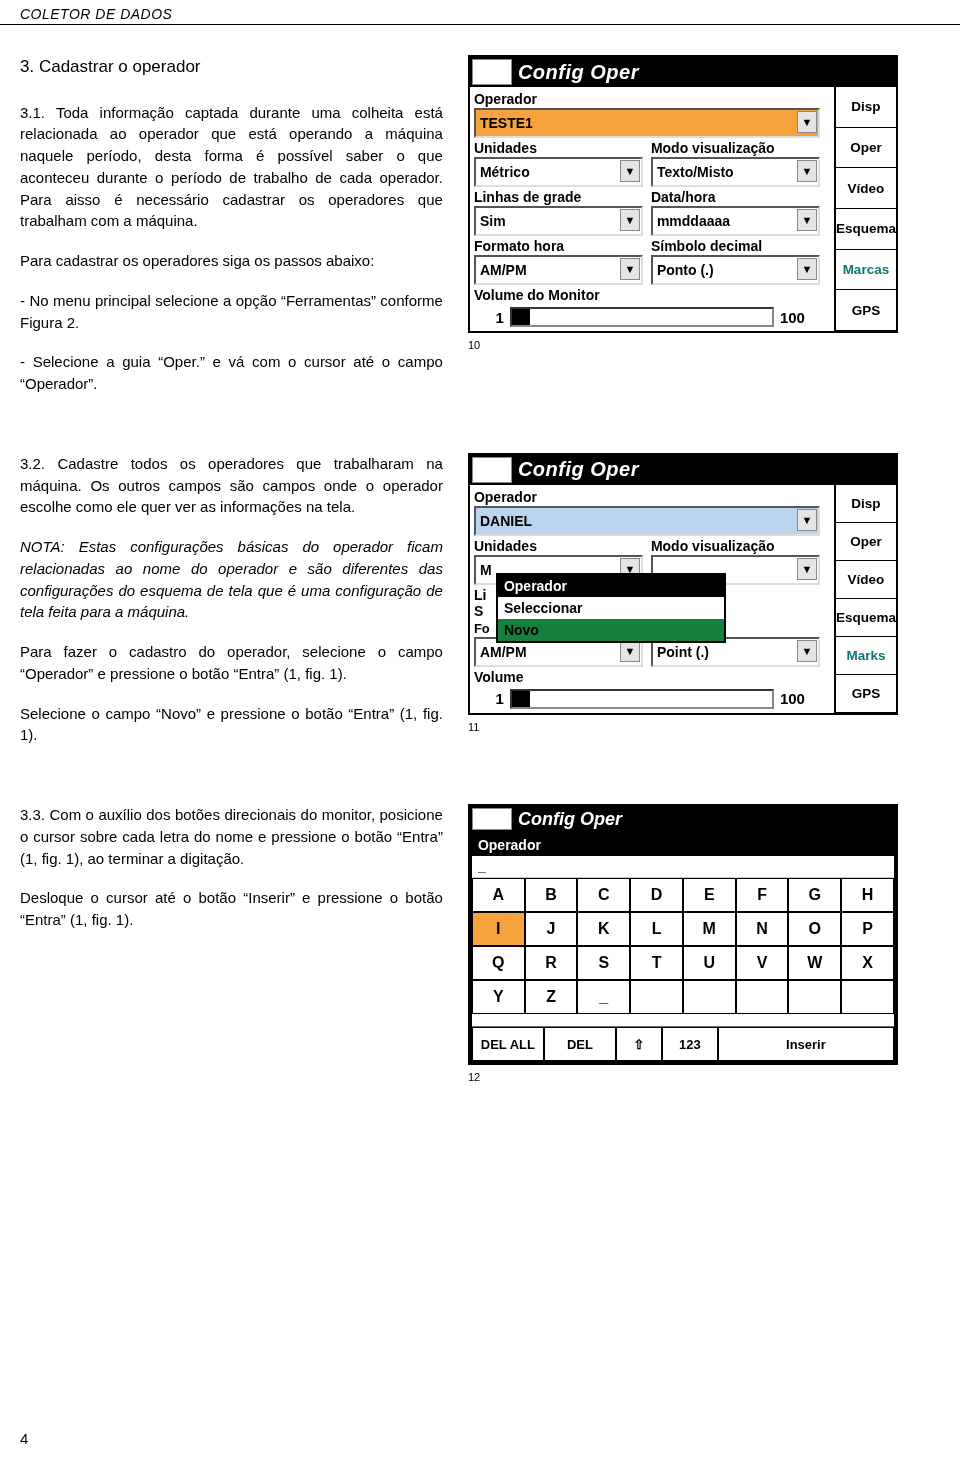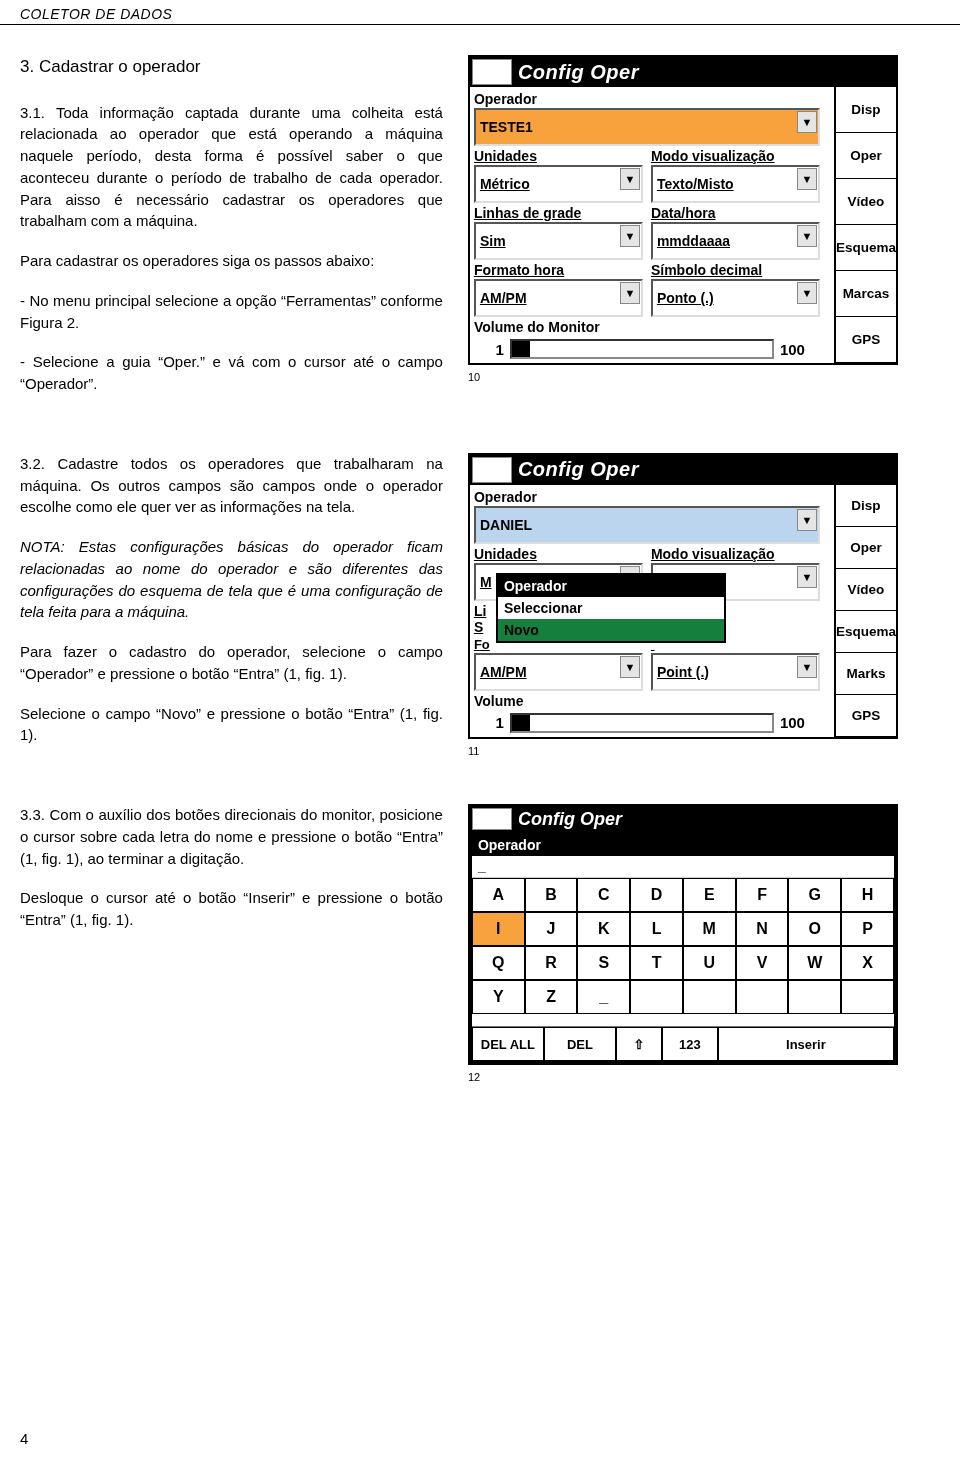--- a/index.html
+++ b/index.html
@@ -58,39 +58,39 @@
   .dev-body { display:flex; }
   .dev-main { flex:1; padding: 2px 4px 4px 4px; }
   .dev-side { width: 72px; display:flex; flex-direction:column;padding-left:10px; }
   .side-btn {
     flex:1; border:1px solid #000; border-right:none; border-top:none;
     background:#fff; display:flex; align-items:center; justify-content:center;
     font-size:13.5px; font-weight:bold;
     border-left:2px solid #000;
   }
   .side-btn:first-child{border-top:none;}
-  .side-btn.muted { color:#000000; }
+  .side-btn.muted { color:#0f766e; }
 
   .lbl { font-size:14px; font-weight:bold; margin: 2px 0 1px 0; }
   .lbl.sm { font-size:13px; }
   .field {
     border: 2px solid #888;
     border-top-color:#555; border-left-color:#555;
     border-right-color:#ddd; border-bottom-color:#ddd;
-    height: 38px; display:flex; align-items:center;
+    height: 30px; display:flex; align-items:center;
     padding: 0 4px; background:#fff; position:relative;
   }
   .field.hl { background: #f7a23c; }
   .field.sel { background: #bcd5ef; }
   .field .dd {
     position:absolute; right:1px; top:1px; width:20px; height:22px;
     background:#e5e5e5; border:1px solid #888;
     display:flex; align-items:center; justify-content:center; font-size:11px;
   }
-  .row2 { display:flex; gap:8px;text-decoration:underline; }
+  .row2 { display:flex; gap:8px; }
   .row2 > div { flex:1; }
 
   .vol-row { display:flex; align-items:center; gap:6px; margin-top:4px;}
   .vol-row .num { width:30px; text-align:right; font-size:15px;}
   .vol-row .bar { flex:1; height:20px; border:2px inset #888; background:#fff; position:relative;}
   .vol-row .bar .fill { position:absolute; left:0; top:0; bottom:0; width:7%; background:#000;}
   .vol-row .max { width:40px; font-size:15px;}
 
   
   .popup {

